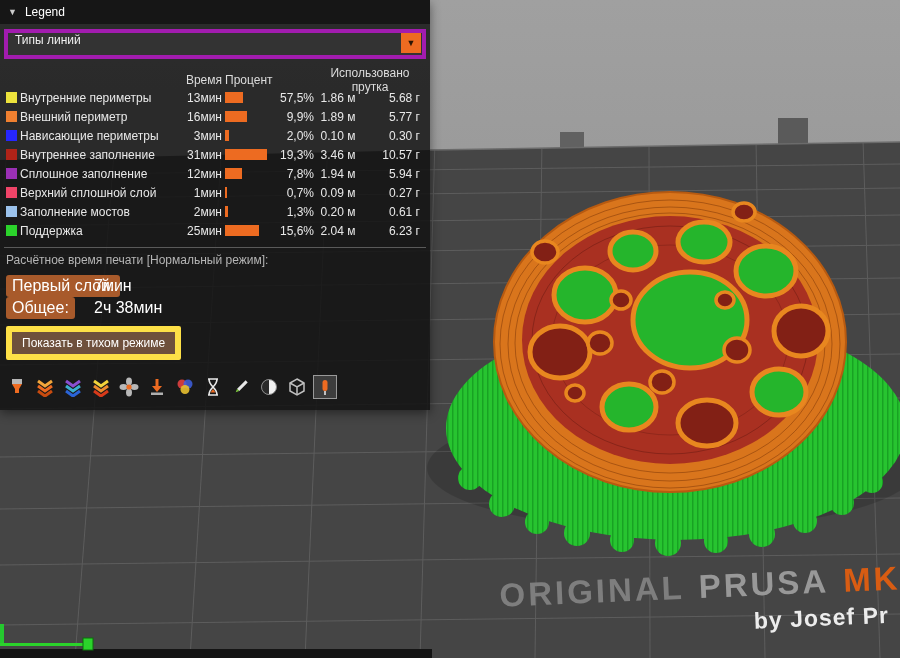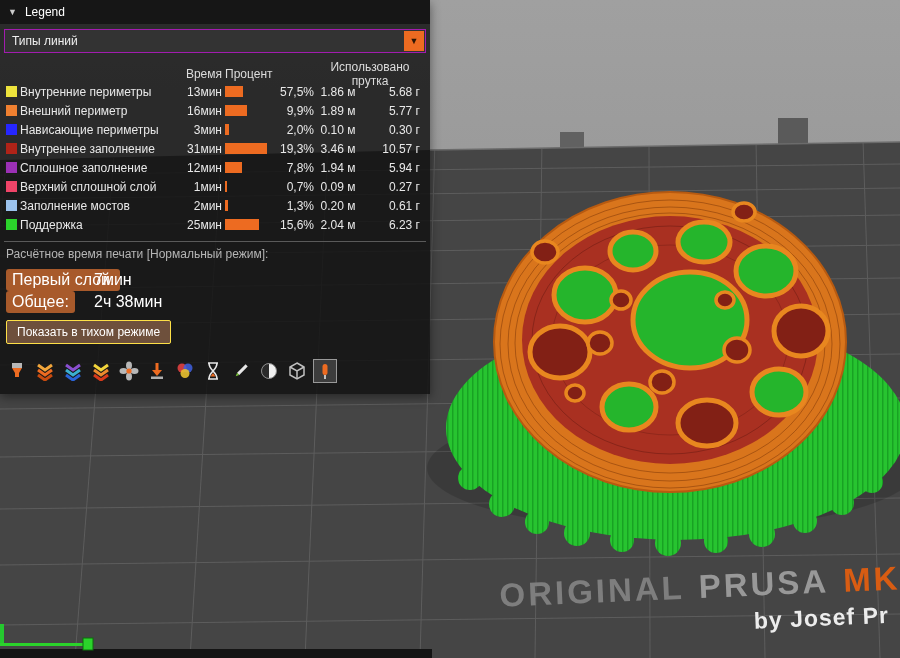--- a/index.html
+++ b/index.html
@@ -14,22 +14,22 @@
     position:absolute;left:0;top:0;width:430px;z-index:5;
     box-shadow:0 3px 10px rgba(0,0,0,.45);
   }
   .legend-header{
     height:24px;background:#161616;color:#ffffff;display:flex;align-items:center;
     gap:8px;padding-left:8px;font-size:12px;
   }
   .tri{color:#cccccc;font-size:9px;}
   .legend-body{background:rgba(14,14,14,.80);padding:5px 4px 12px 4px;color:#e8e8e8;}
   .combo{
-    height:22px;border:1px solid #a21caf;background:#333333;display:flex;
-    align-items:center;justify-content:space-between;padding-left:7px;margin-bottom:7px;
+    height:22px;border:4px solid #a21caf;background:#333333;display:flex;
+    align-items:flex-start;justify-content:space-between;padding-left:7px;margin-bottom:7px;
     font-size:12px;color:#f0f0f0;cursor:default;
   }
   .combo-btn{
     width:20px;height:20px;background:#ED6B21;color:#2a1505;display:flex;
     align-items:center;justify-content:center;font-size:9px;margin-right:1px;
   }
   .lgrid{display:grid;grid-template-columns:16px 164px 38px 50px 42px 52px 60px;align-items:center;}
   .cols-header{height:20px;font-size:12px;color:#dcdcdc;margin-bottom:2px;}
   .cols-header .h-time{grid-column:3;text-align:right;}
   .cols-header .h-pct{grid-column:4 / span 2;padding-left:3px;}
@@ -45,21 +45,21 @@
   .lrow .ug{text-align:right;padding-right:6px;}
   .divider{border-top:1px solid #5a5a5a;margin:7px 0 5px 0;}
   .est-heading{font-size:12px;color:#b5b5b5;margin:0 0 7px 2px;}
   .est-row{position:relative;height:22px;font-size:16px;}
   .est-label{
     position:absolute;left:2px;top:1px;background:#A85A2B;color:#ffffff;
     padding:2px 6px;border-radius:3px;
   }
   .est-val{position:absolute;left:90px;top:3px;color:#ffffff;}
   .stealth{
-    margin:8px 0 0 2px;padding:4px 10px;background:#6E503C;border:1px solid #fde047;
+    margin:8px 0 0 2px;padding:4px 10px;background:#6E503C;border:6px solid #fde047;
     color:#ffffff;font-size:12px;border-radius:2px;font-family:"Liberation Sans",sans-serif;
     cursor:pointer;
   }
   .icon-row{display:flex;align-items:center;gap:6px;margin:16px 0 0 2px;}
   .ticon{
     width:22px;height:22px;display:flex;align-items:center;justify-content:center;
     cursor:pointer;
   }
   .ticon.selected{outline:1px solid #999999;background:#3d3d3d;}
   .ticon svg{display:block;}

